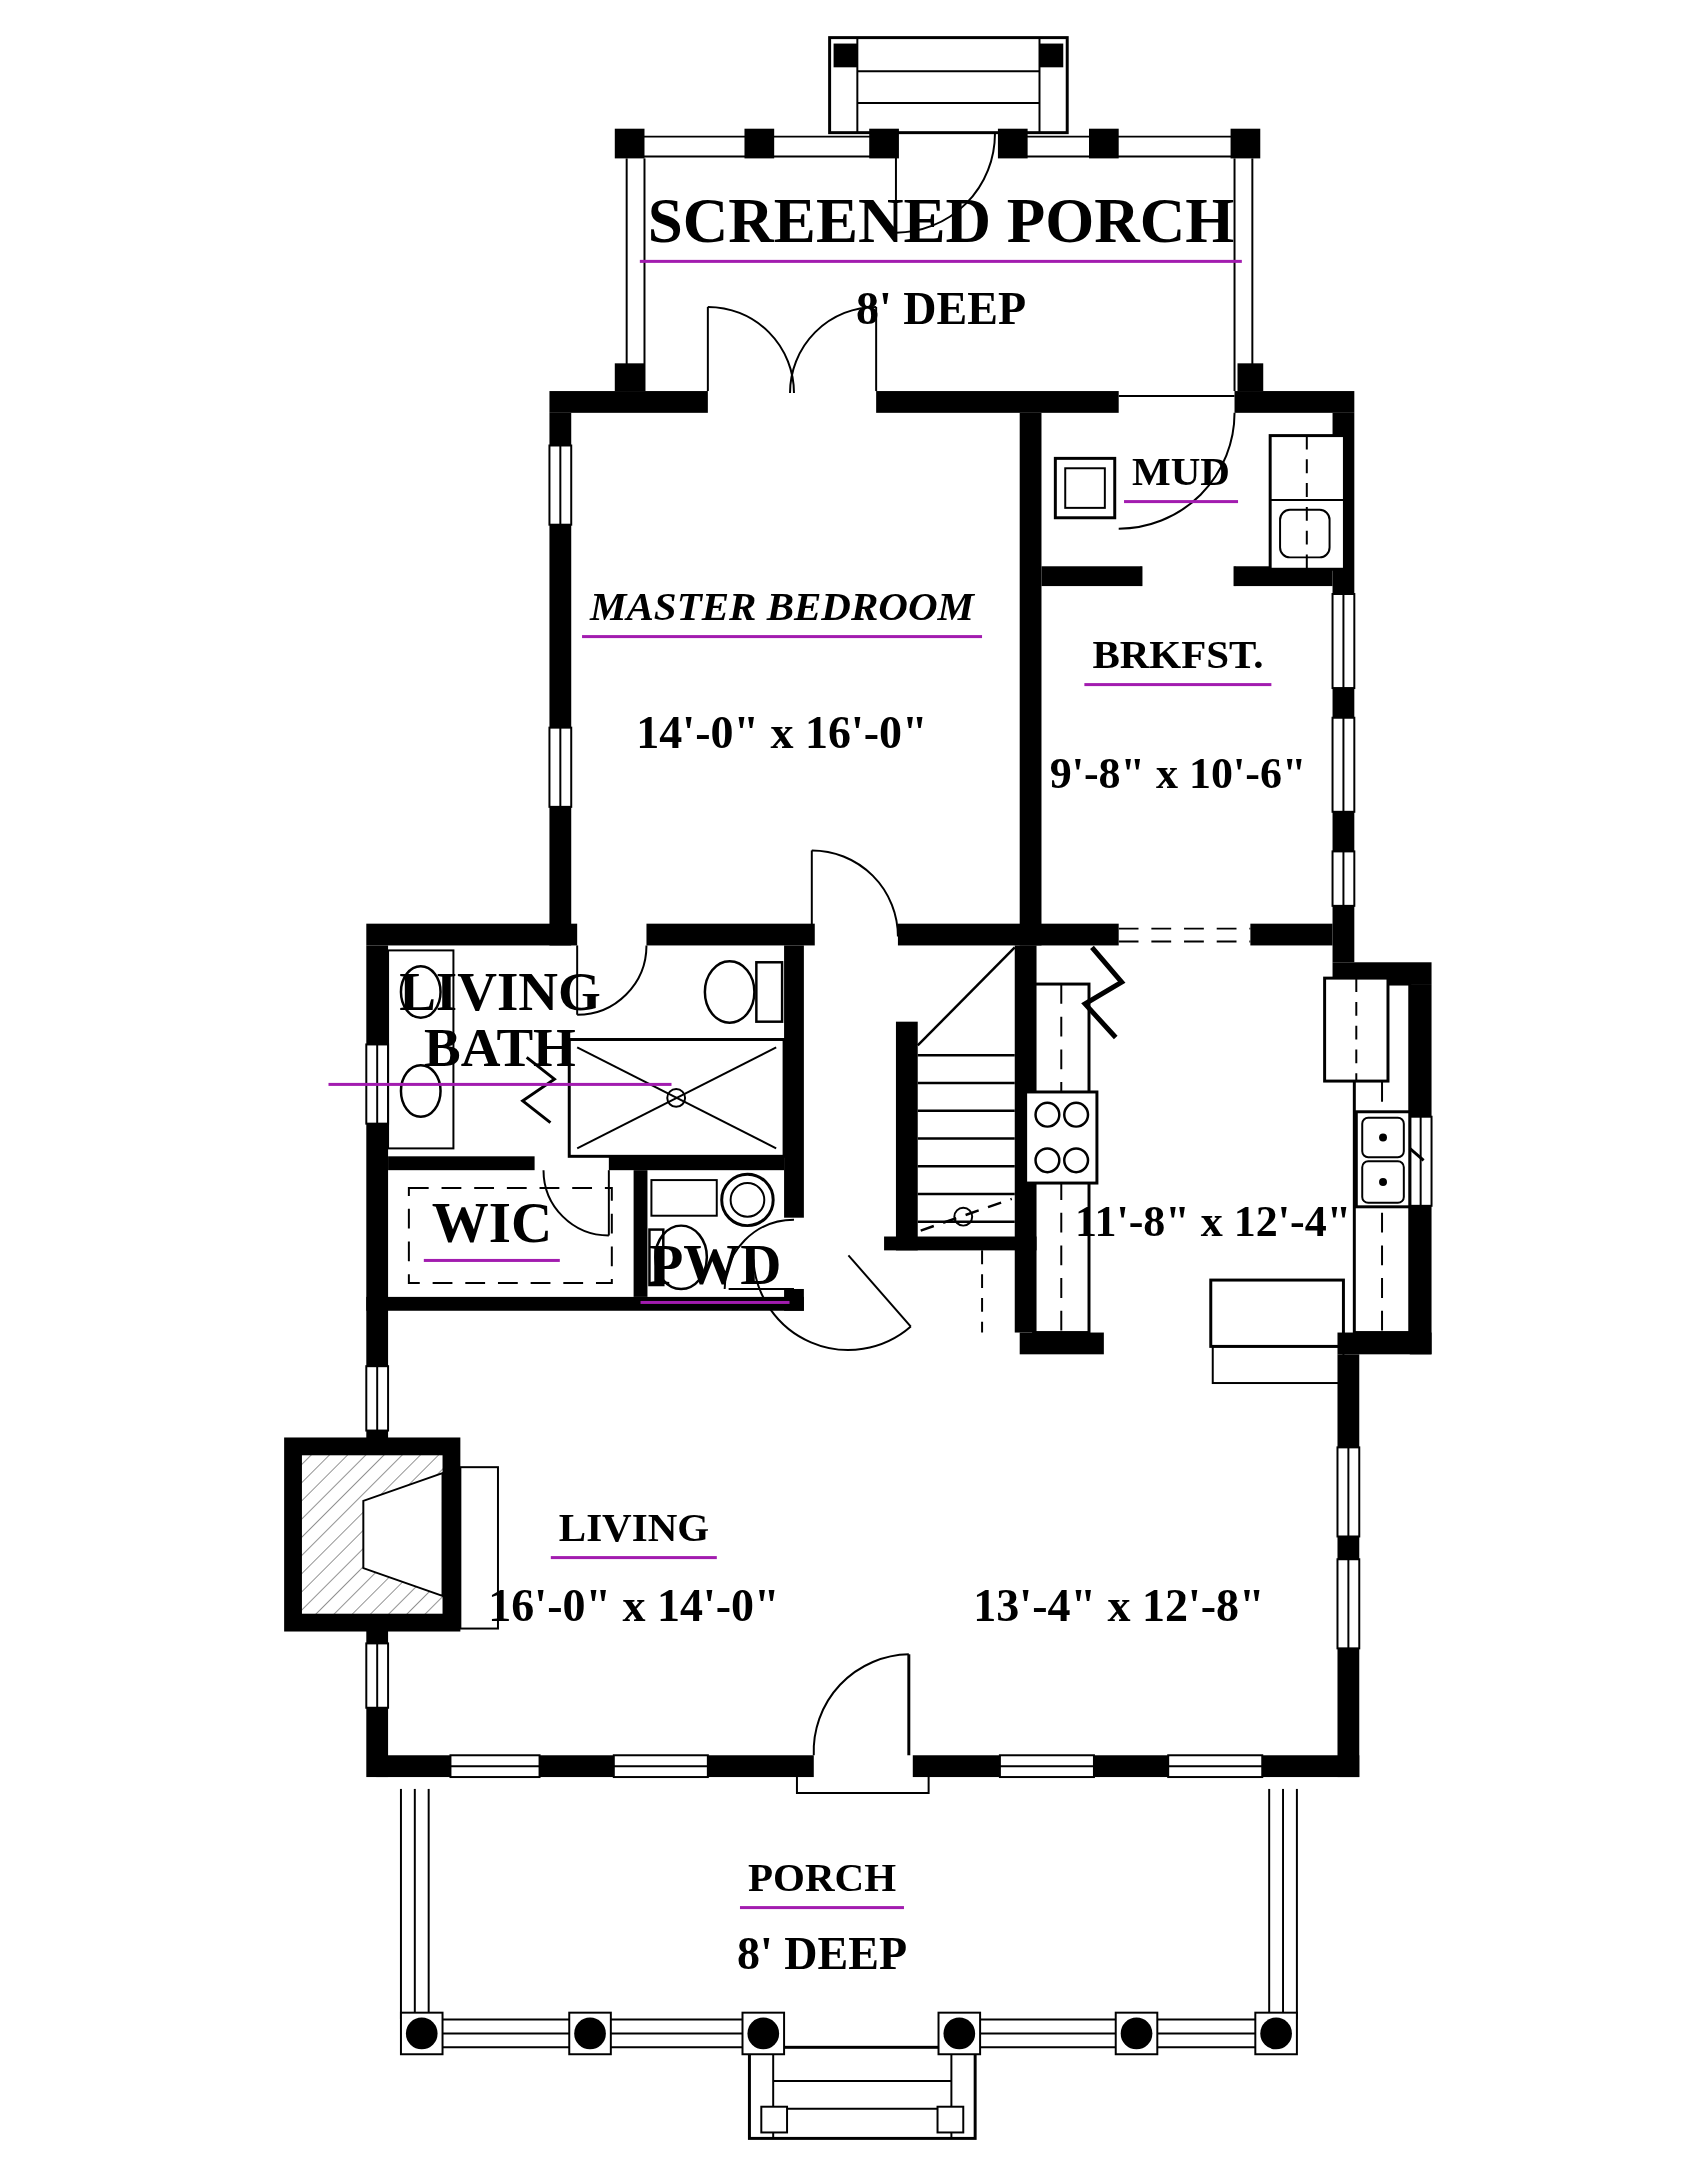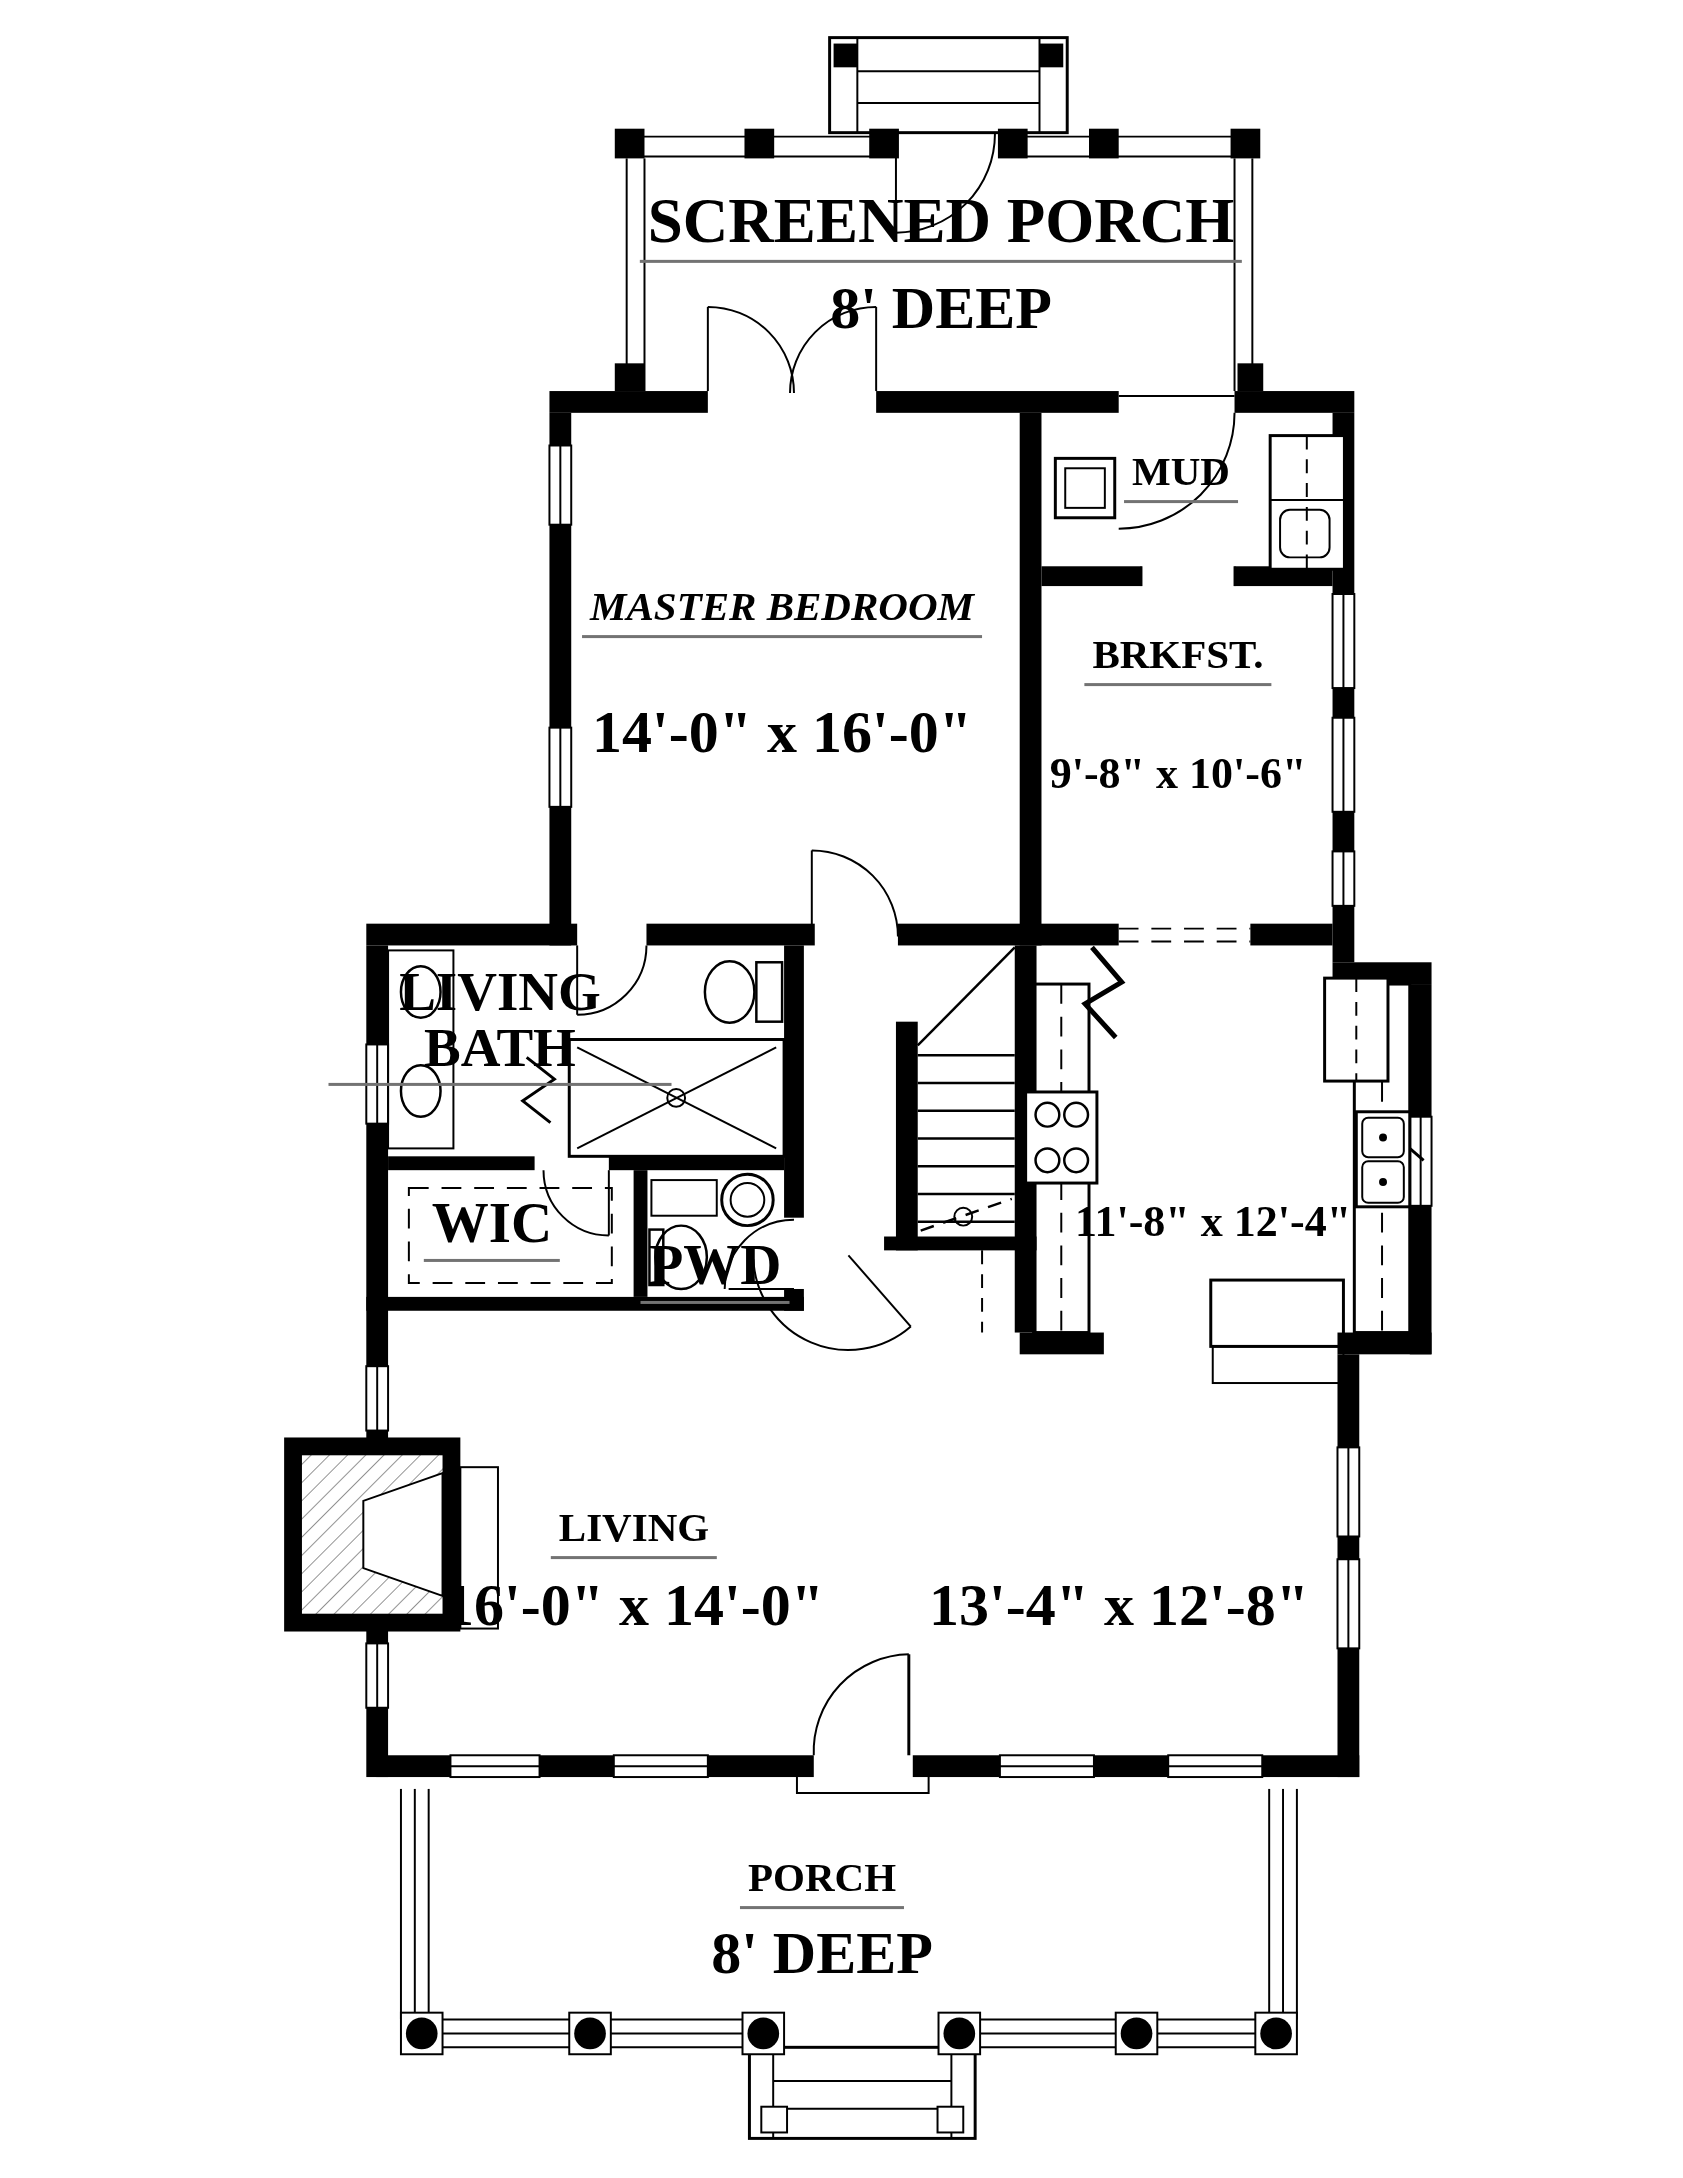--- a/index.html
+++ b/index.html
@@ -1,22 +1,22 @@
 <!DOCTYPE html>
 <html><head>
 <meta charset="utf-8">
 <style>
   html,body{margin:0;padding:0;background:#fff;}
   #stage{position:relative;width:1683px;height:2178px;background:#fff;overflow:hidden;}
   #plan{position:absolute;left:0;top:0;}
   .lbl{position:absolute;transform:translate(-50%,-50%);font-family:"Liberation Serif",serif;
        font-weight:bold;color:#000;text-align:center;line-height:1.02;white-space:nowrap;z-index:5;}
   .name{font-size:41px;}
-  .dims{font-size:60px;}
-  .u{display:inline-block;border-bottom:3px solid #737373;padding:0 8px 7px;}
+  .dims{font-size:46px;}
+  .u{display:inline-block;border-bottom:3px solid #a21caf;padding:0 8px 7px;}
   .wrap .u{white-space:normal;display:inline-block;}
   .w420 .u{max-width:426px;font-style:italic;}
   .w330 .u{max-width:327px;}
   svg .w{fill:#000;stroke:none;}
   svg .t2{fill:none;stroke:#000;stroke-width:2;}
   svg .t25{fill:none;stroke:#000;stroke-width:2.5;}
   svg .t3{fill:none;stroke:#000;stroke-width:3;}
   svg .t5{fill:none;stroke:#000;stroke-width:5;}
   svg .wh{fill:#fff;stroke:#000;}
   svg .dsh{stroke-dasharray:20 13;}

